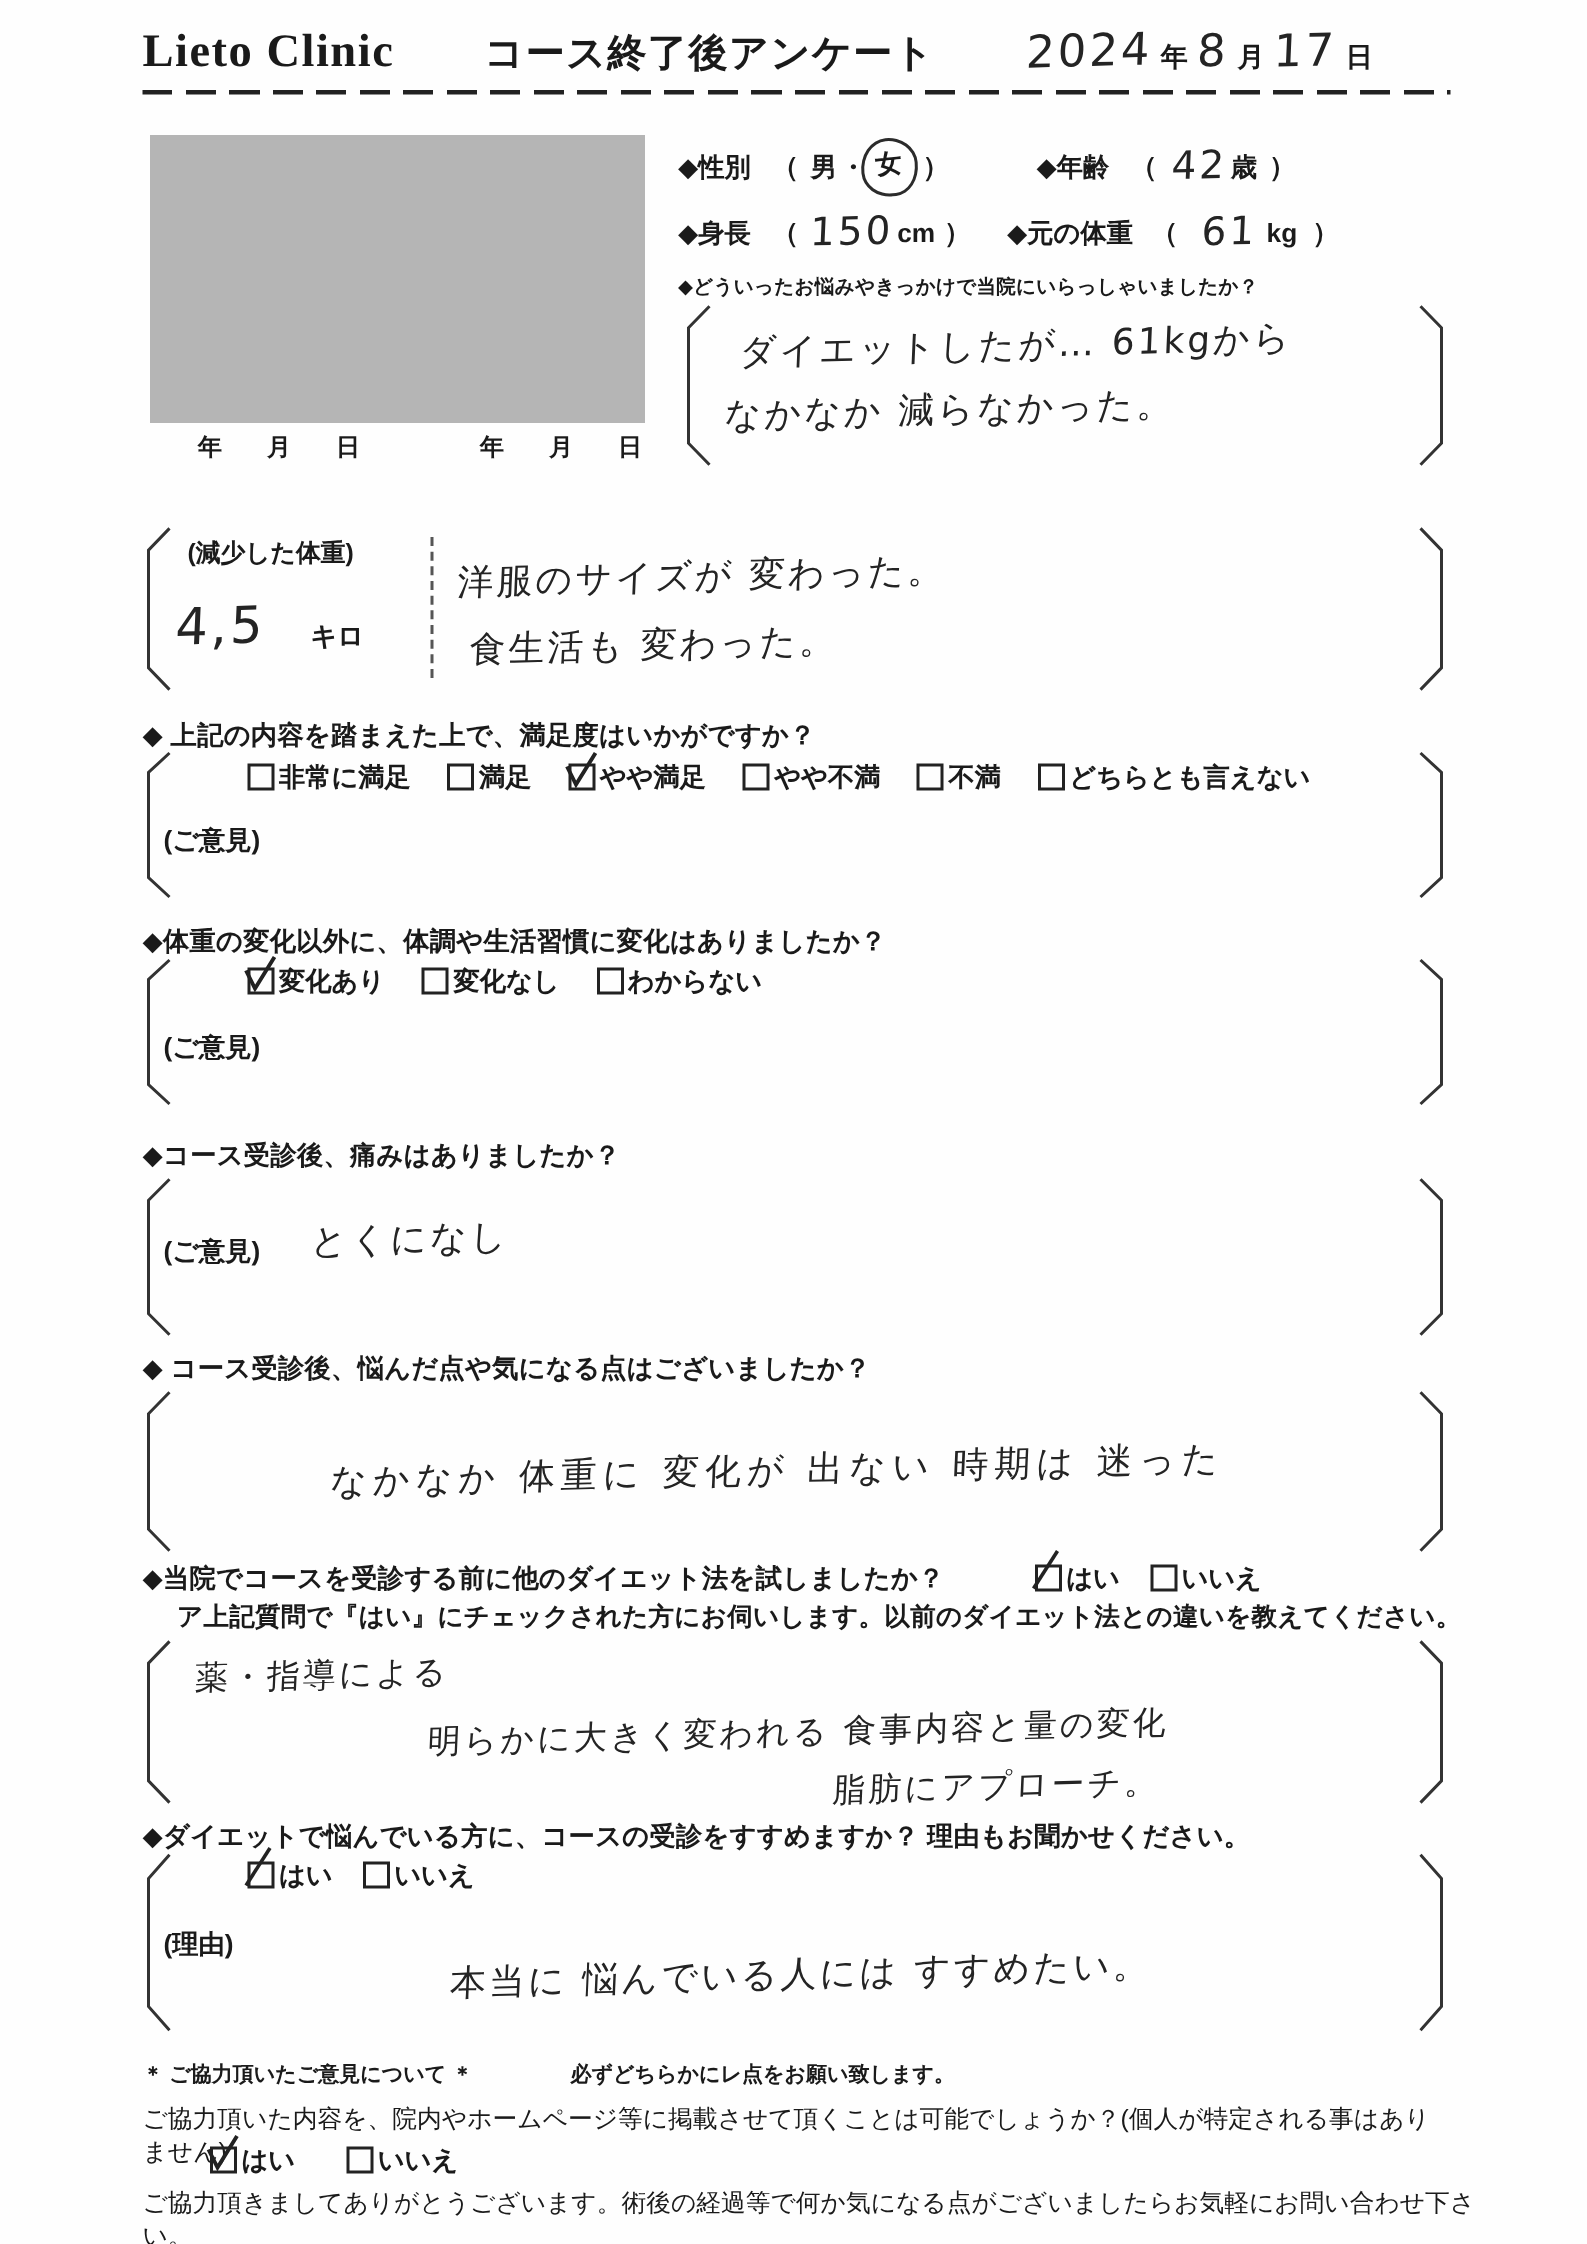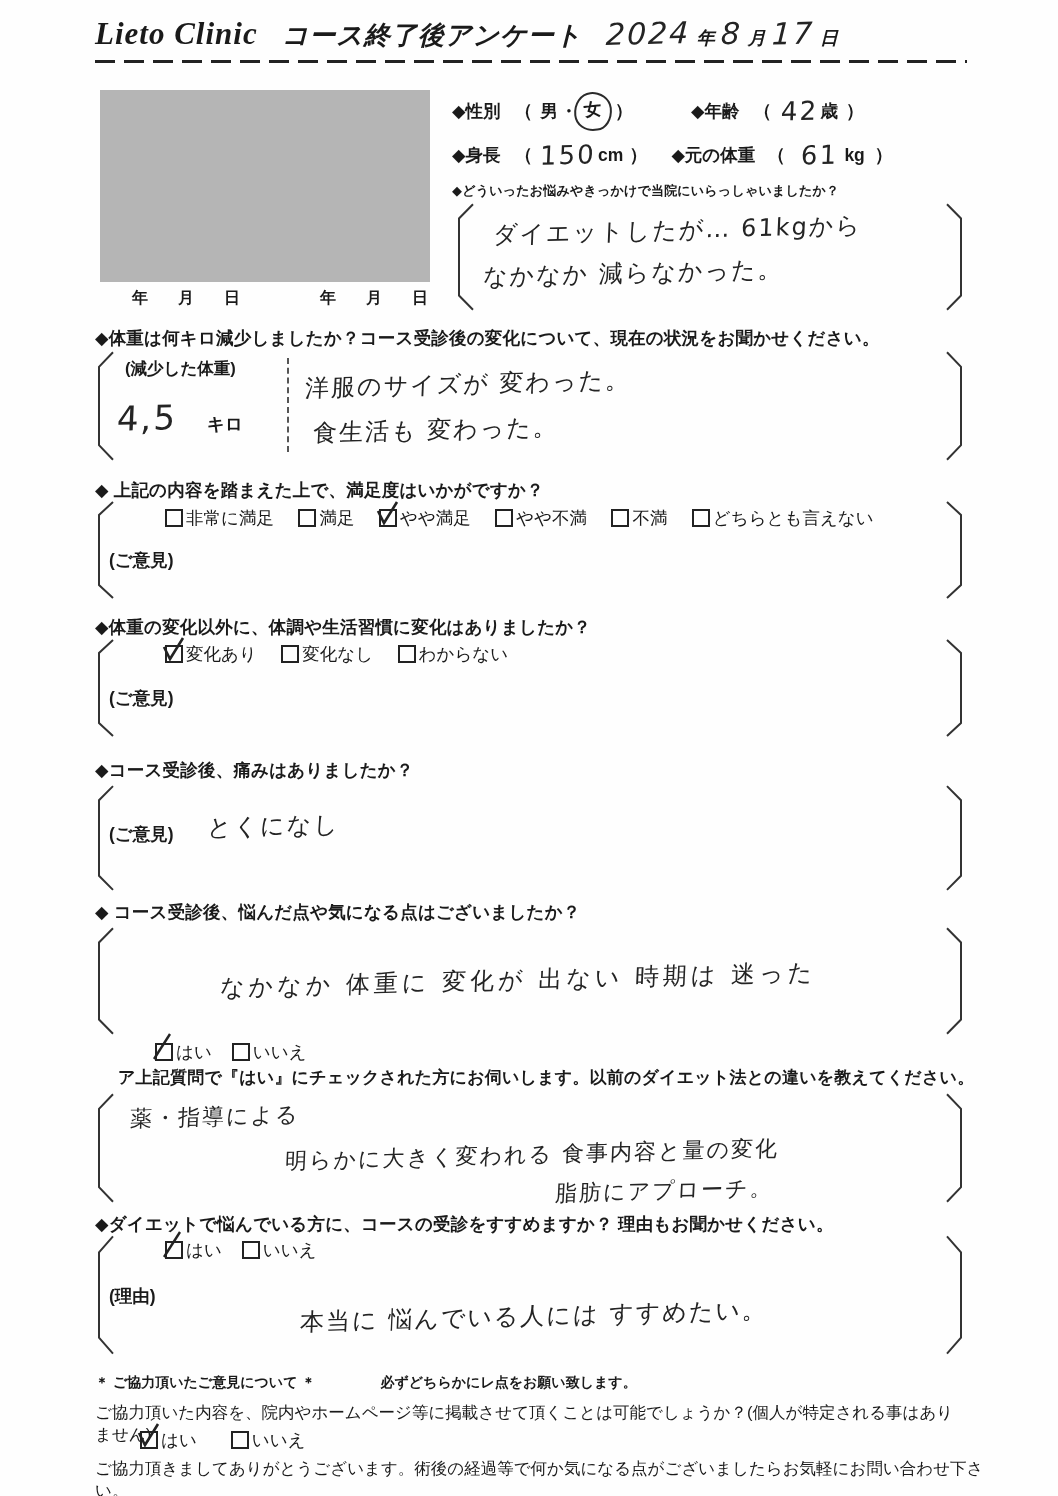--- a/index.html
+++ b/index.html
@@ -26,37 +26,37 @@
   
   .photo{background:#b5b5b5;}
   .photocap{font-weight:700;font-size:16px;letter-spacing:2px;display:flex;gap:28px;}
   .photocap .grp{display:flex;gap:28px;margin-right:50px;}
   
   .abox{position:absolute;}
   .br{position:absolute;top:0;height:100%;width:20px;}
   .br-l{left:0;} .br-r{right:0;}
   
   .cb{position:relative;display:inline-flex;align-items:center;gap:3px;
-      font-weight:400;font-size:17.5px;margin-right:20px;white-space:nowrap;}
+      font-weight:700;font-size:17.5px;margin-right:20px;white-space:nowrap;}
   .cb .box{width:14px;height:14px;border:2px solid #222;display:inline-block;flex:0 0 auto;}
   .cb svg.mark{position:absolute;left:-5px;top:-7px;width:26px;height:28px;display:none;pointer-events:none;}
   .cb.checked svg.mark{display:block;}
   
   .gcircle{display:inline-block;border:2.5px solid #2b2b2b;
            border-radius:55% 60% 50% 58% / 62% 52% 60% 50%;
            padding:3px 8px 8px 8px;transform:rotate(-6deg);margin:-6px -3px;}
   .vdash{position:absolute;border-left:2px dashed #555;}
   .ftitlebold{font-weight:700;font-size:14px;}
 </style>
 </head>
 <body>
 
 <div class="page">
 
-  <div class="abs" style="left:95px;top:16px;display:flex;align-items:baseline;gap:24px;font-style:italic;">
+  <div class="abs" style="left:95px;top:16px;display:flex;align-items:baseline;gap:60px;">
     <span class="clinic">Lieto Clinic</span>
     <span class="ftitle">コース終了後アンケート</span>
     <span class="dateline">
       <span class="hw hw30">2024</span>
       <span class="dsuffix">年</span>
       <span class="hw hw30">8</span>
       <span class="dsuffix">月</span>
       <span class="hw hw30">17</span>
       <span class="dsuffix">日</span>
     </span>
@@ -109,21 +109,20 @@
     <svg class="br br-l" viewBox="0 0 20 100" preserveAspectRatio="none">
         <polyline points="18,2 4,15 4,85 18,98" fill="none" stroke="#333" stroke-width="2" vector-effect="non-scaling-stroke"></polyline>
       </svg>
     <svg class="br br-r" viewBox="0 0 20 100" preserveAspectRatio="none">
         <polyline points="2,2 16,15 16,85 2,98" fill="none" stroke="#333" stroke-width="2" vector-effect="non-scaling-stroke"></polyline>
       </svg>
     <div class="hw hw24 abs" style="left:38px;top:12px;">ダイエットしたが… 61kgから</div>
     <div class="hw hw24 abs" style="left:28px;top:55px;">なかなか 減らなかった。</div>
   </div>
 
-  <div class="abs h" style="left:95px;top:326px;">◆体重は何キロ減少しましたか？コース受診後の変化について、現在の状況をお聞かせください。</div>
   <div class="abox" style="left:95px;top:350px;width:870px;height:112px;text-decoration:underline;">
     <svg class="br br-l" viewBox="0 0 20 100" preserveAspectRatio="none">
         <polyline points="18,2 4,15 4,85 18,98" fill="none" stroke="#333" stroke-width="2" vector-effect="non-scaling-stroke"></polyline>
       </svg>
     <svg class="br br-r" viewBox="0 0 20 100" preserveAspectRatio="none">
         <polyline points="2,2 16,15 16,85 2,98" fill="none" stroke="#333" stroke-width="2" vector-effect="non-scaling-stroke"></polyline>
       </svg>
     <div class="abs lbl" style="left:30px;top:8px;font-size:16.5px;">(減少した体重)</div>
     <div class="abs hw hw34" style="left:22px;top:48px;">4,5</div>
     <div class="abs lbl" style="left:112px;top:62px;">キロ</div>
@@ -217,20 +216,21 @@
     <svg class="br br-l" viewBox="0 0 20 100" preserveAspectRatio="none">
         <polyline points="18,2 4,15 4,85 18,98" fill="none" stroke="#333" stroke-width="2" vector-effect="non-scaling-stroke"></polyline>
       </svg>
     <svg class="br br-r" viewBox="0 0 20 100" preserveAspectRatio="none">
         <polyline points="2,2 16,15 16,85 2,98" fill="none" stroke="#333" stroke-width="2" vector-effect="non-scaling-stroke"></polyline>
       </svg>
     <div class="abs hw hw24" style="left:125px;top:38px;letter-spacing:4px;">なかなか 体重に 変化が 出ない 時期は 迷った</div>
   </div>
 
   <div class="abs" style="left:95px;top:1040px;display:flex;align-items:center;white-space:nowrap;">
+    <span class="h">◆当院でコースを受診する前に他のダイエット法を試しましたか？</span>
     <span style="display:inline-flex;margin-left:60px;">
       <span class="cb checked">
           <span class="box"></span>
           <svg class="mark" viewBox="0 0 26 28">
             <line x1="20" y1="1" x2="4" y2="26" stroke="#222" stroke-width="2.4"></line>
           </svg>
           <span>はい</span>
         </span>
       <span class="cb">
           <span class="box"></span>

